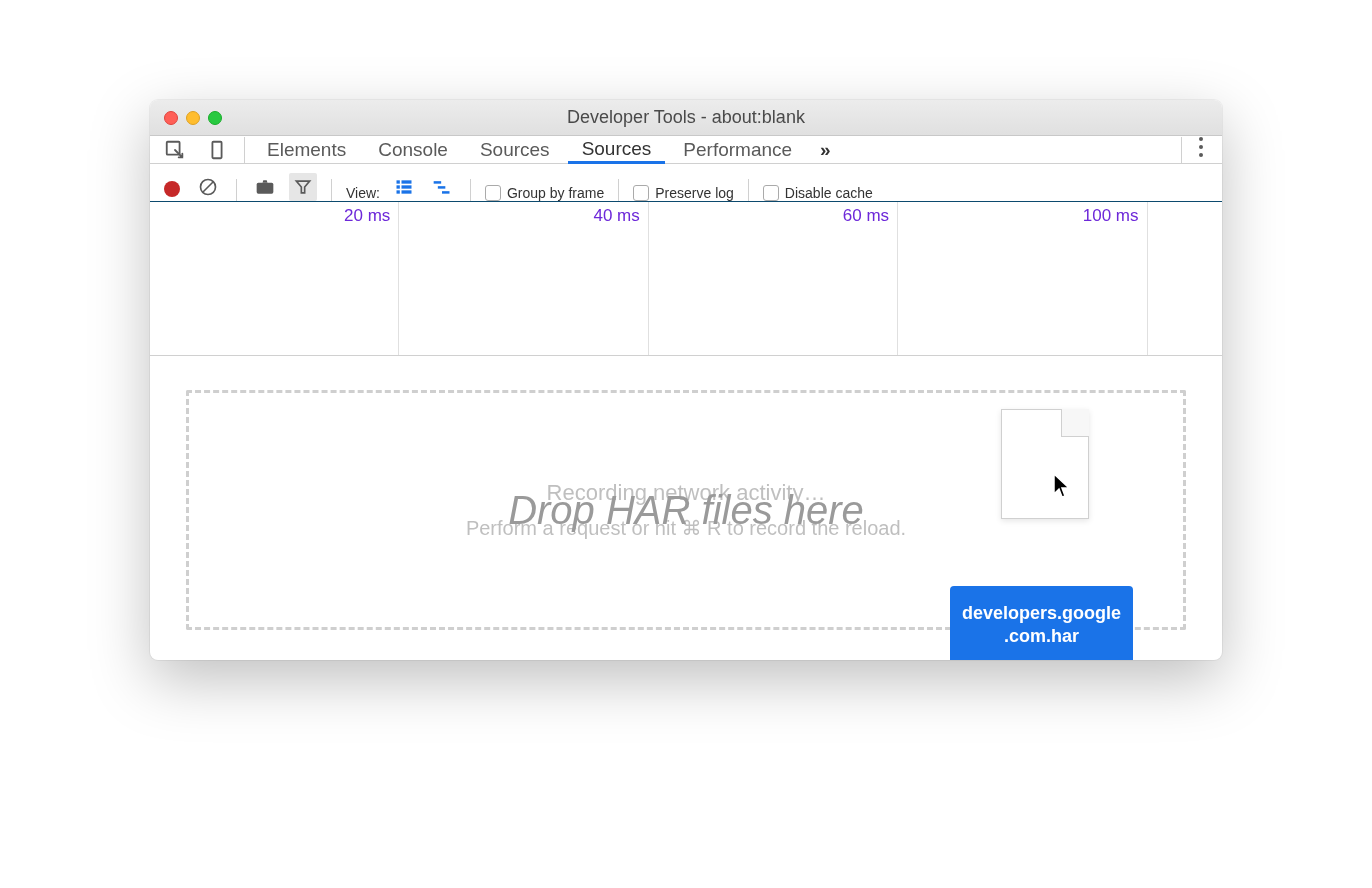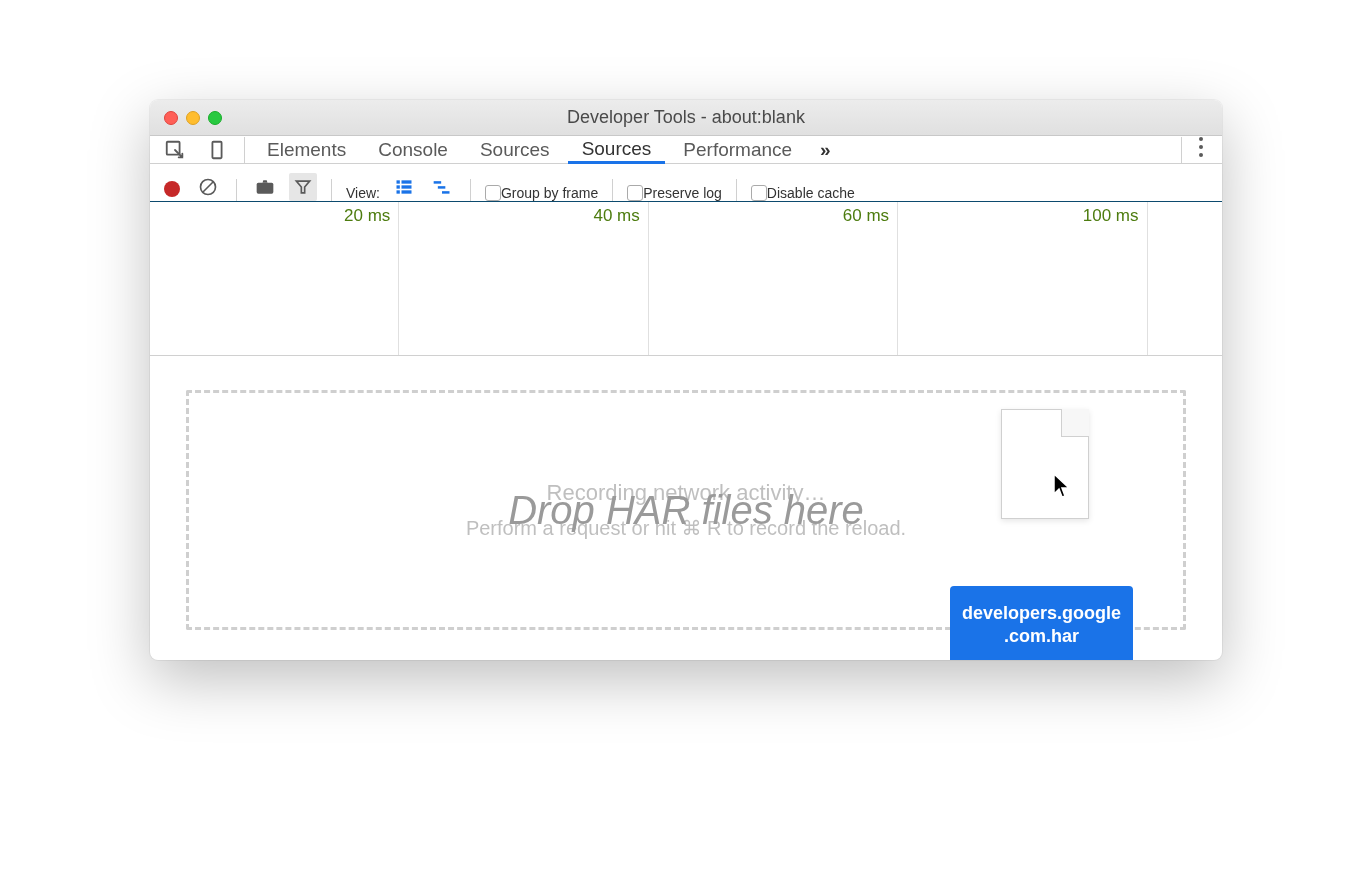--- a/index.html
+++ b/index.html
@@ -66,32 +66,32 @@
   color: #5a5a5a;
   overflow: hidden;
   white-space: nowrap;
 }
 .tbtn { padding: 4px; display: flex; align-items: center; cursor: pointer; }
 .tbtn.active { background: #e6e6e6; border-radius: 2px; }
 .tbtn svg { width: 20px; height: 20px; }
 .rec { width: 16px; height: 16px; border-radius: 50%; background: #c62828; }
 .sep { width: 1px; height: 22px; background: #d0d0d0; margin: 0 4px; }
 .view-label { color: #333; }
-.chk { display: flex; align-items: center; color: #333; cursor: pointer; }
+.chk { display: flex; align-items: center; gap: 6px; color: #333; cursor: pointer; }
 .chk .box { width: 16px; height: 16px; border: 1.5px solid #aaa; border-radius: 3px; }
 
 .timeline {
   height: 154px;
   border-bottom: 1px solid #d0d0d0;
   display: flex;
   position: relative;
 }
 .timeline-seg { flex: 1; border-left: 1px solid #e0e0e0; position: relative; }
 .timeline-seg:first-child { border-left: none; }
-.timeline-label { position: absolute; top: 4px; right: 8px; font-size: 17px; color: #4d7c0f; }
+.timeline-label { position: absolute; top: 4px; right: 8px; font-size: 17px; color: #6d28d9; }
 
 .dropzone-area {
   padding: 34px 36px 30px;
 }
 .dropzone {
   border: 3px dashed #cfcfcf;
   border-radius: 2px;
   height: 240px;
   display: flex;
   align-items: center;

